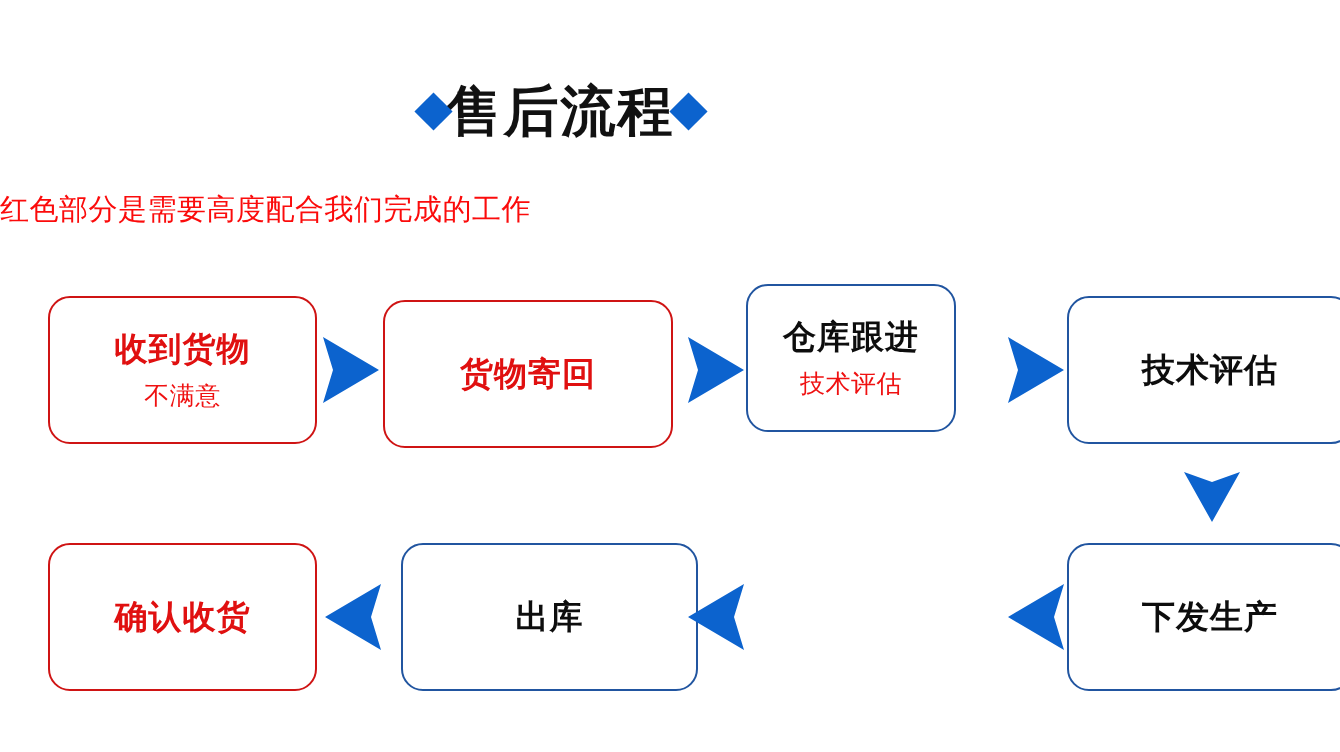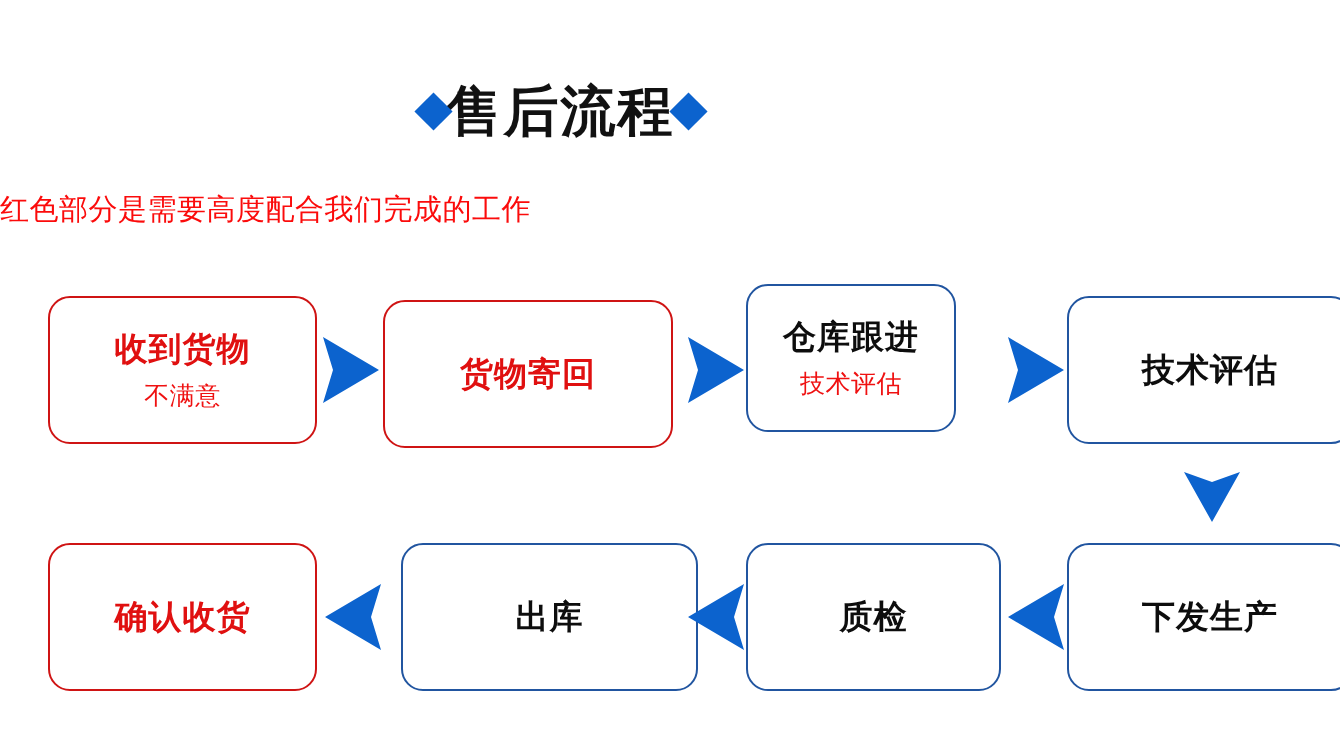--- a/index.html
+++ b/index.html
@@ -147,23 +147,20 @@
   </div>
 
   <div class="node red" style="left:8px;  top:543px; width:269px; height:148px;">
     <div class="node-label red-text">确认收货</div>
   </div>
 
   <div class="node" style="left:361px; top:543px; width:297px; height:148px;">
     <div class="node-label">出库</div>
   </div>
 
-  <div class="node" style="left:706px; top:543px; width:255px; height:148px;">
-    <div class="node-label">质检</div>
-  </div>
 
   <div class="node" style="left:1027px; top:543px; width:286px; height:148px;">
     <div class="node-label">下发生产</div>
   </div>
 
   <div class="arrow" style="left:283px; top:337px;">
     <svg width="56" height="66" viewBox="0 0 56 66" aria-hidden="true">
       <path d="M0 0 L56 33 L0 66 L10 33 Z" fill="#0c63ce"></path>
     </svg>
   </div>

